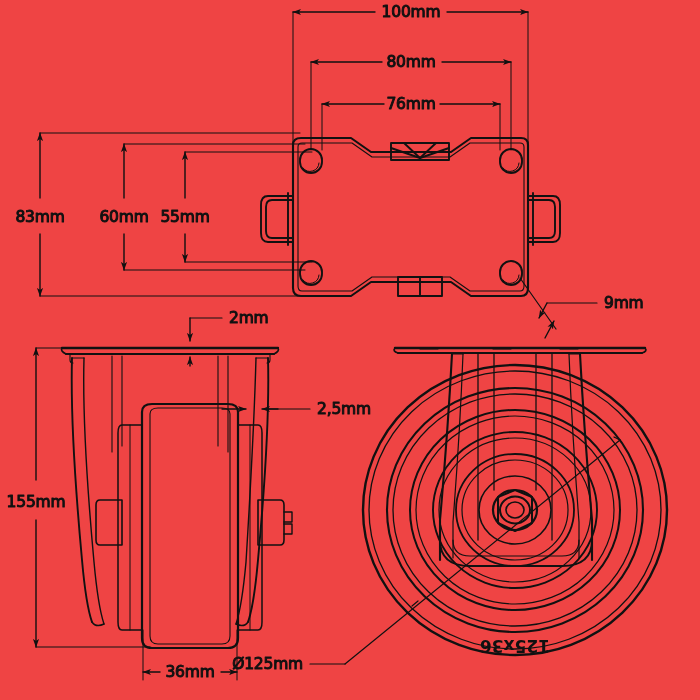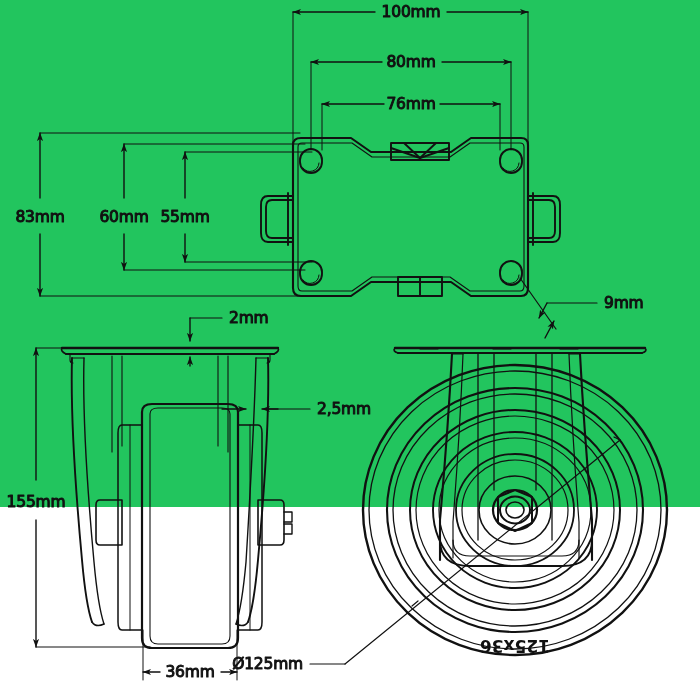--- a/index.html
+++ b/index.html
@@ -10,22 +10,22 @@
   }
   body {
     width: 700px;
     height: 700px;
     overflow: hidden;
     font-family: "DejaVu Sans", "Liberation Sans", sans-serif;
   }
   #drawing-root {
     position: relative;
     width: 700px;
-    height: 507px;
-    background: #22c55e;
+    height: 700px;
+    background: #ef4444;
   }
   #drawing-svg {
     position: absolute;
     top: 0;
     left: 0;
     width: 700px;
     height: 700px;
     display: block;
   }
   .dim-text {

